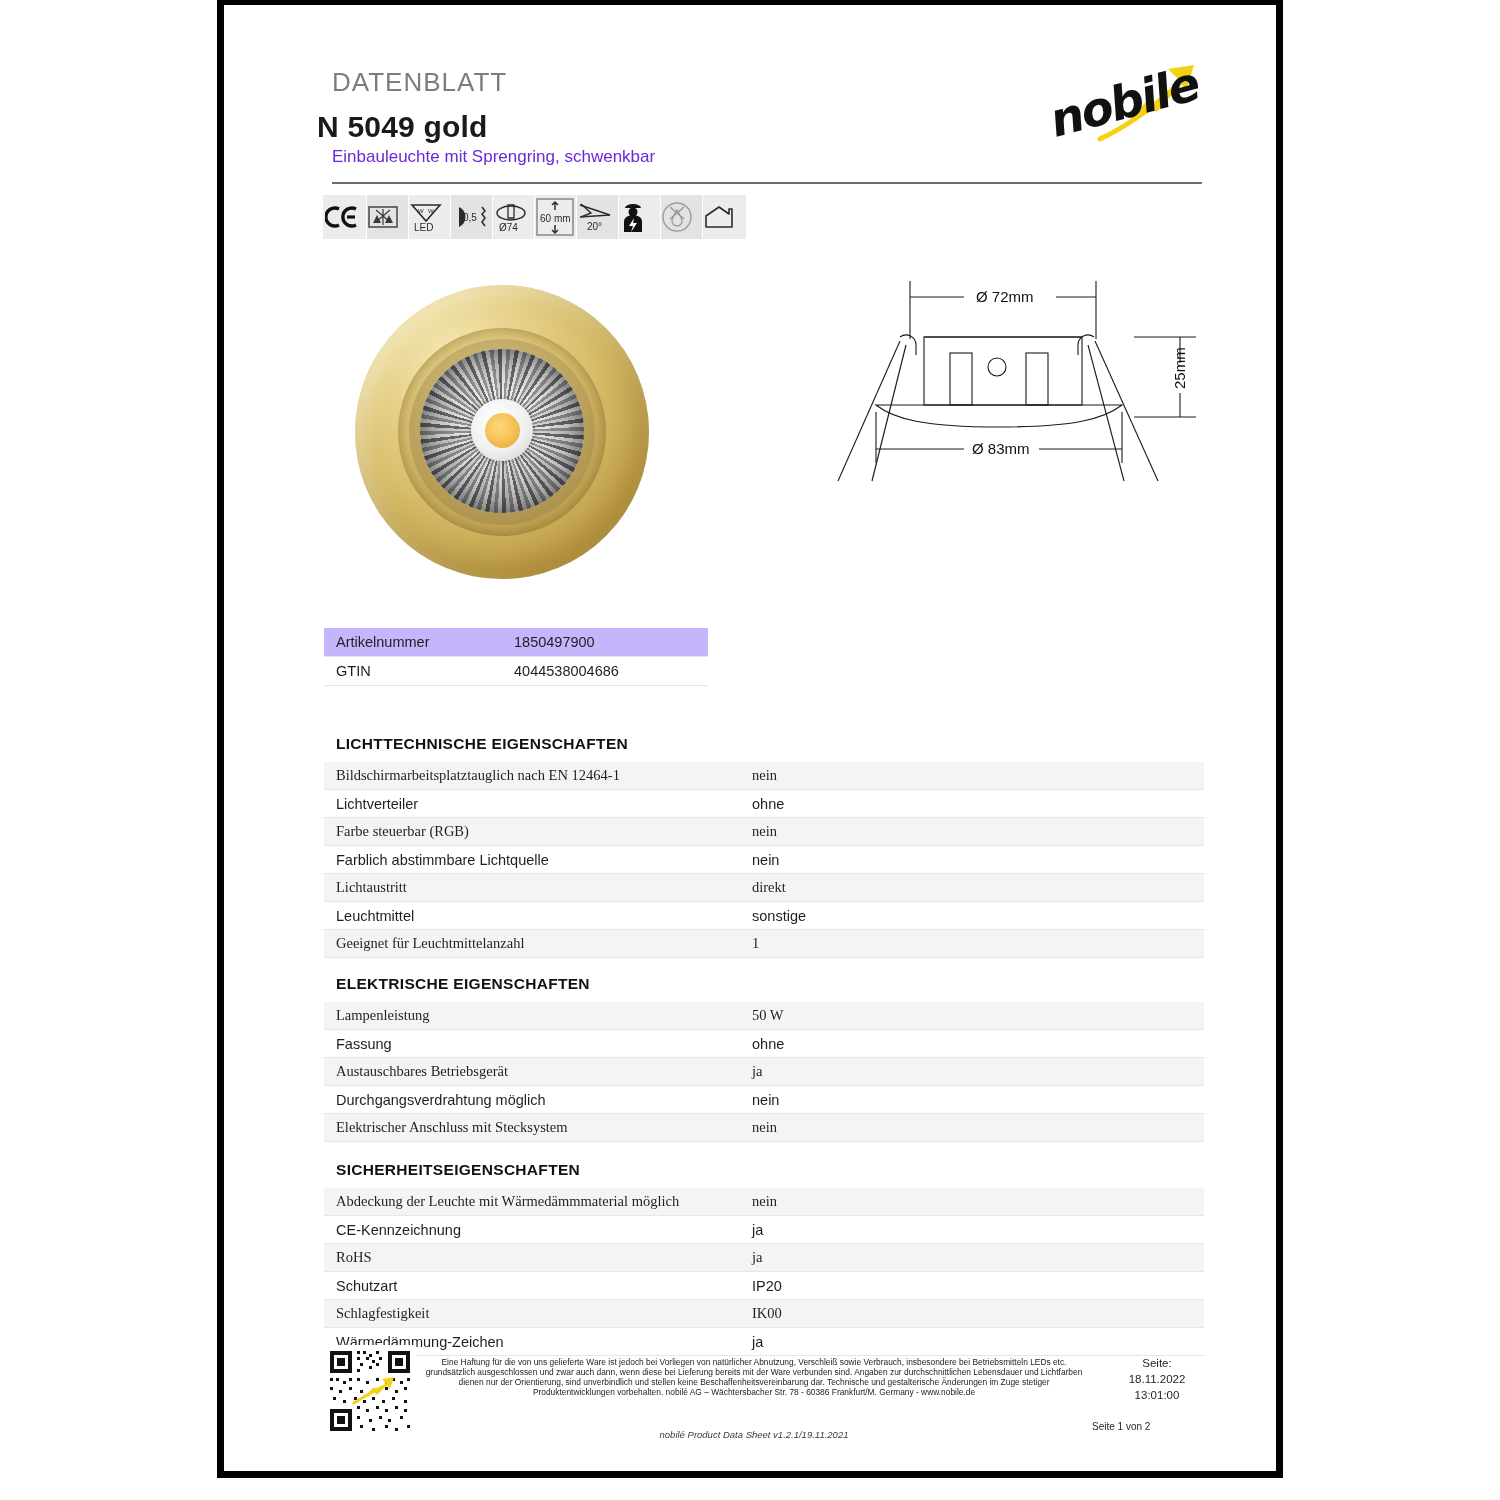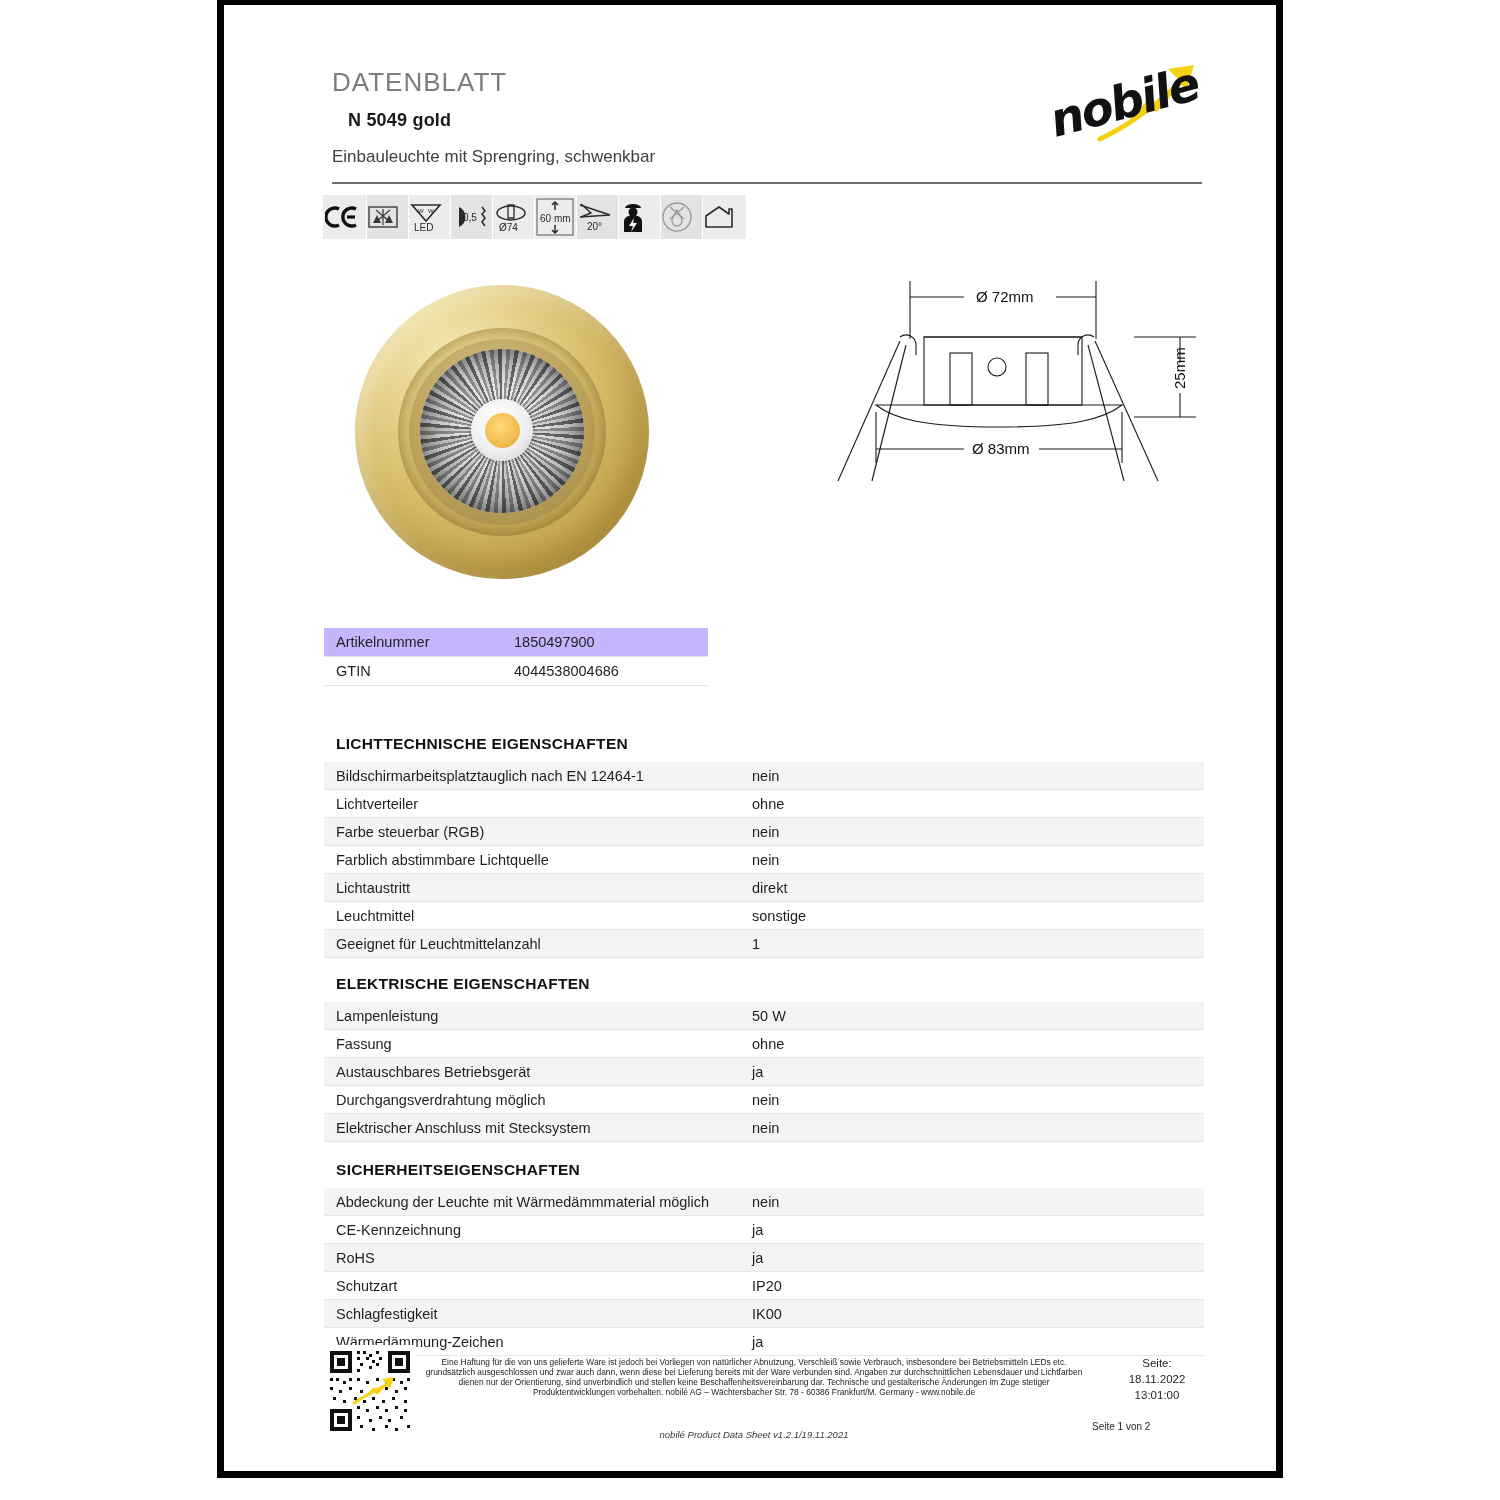--- a/index.html
+++ b/index.html
@@ -41,33 +41,33 @@
     position: absolute;
     left: 108px;
     top: 62px;
     font-size: 26px;
     letter-spacing: 1.0px;
     color: #7d7d7d;
     font-weight: 400;
   }
   .doc-title {
     position: absolute;
-    left: 124px;
+    left: 93px;
     top: 105px;
-    font-size: 18px;
+    font-size: 30px;
     font-weight: bold;
     color: #1a1a1a;
     letter-spacing: 0.2px;
   }
   .doc-subtitle {
     position: absolute;
     left: 108px;
     top: 142px;
     font-size: 17px;
-    color: #404040;
+    color: #6d28d9;
     font-weight: 400;
   }
   .header-rule {
     position: absolute;
     left: 108px;
     top: 177px;
     width: 870px;
     height: 2px;
     background: #6e6e6e;
   }
@@ -227,21 +227,21 @@
     margin-bottom: 9px;
   }
   .spec-row {
     display: flex;
     height: 27px;
     align-items: center;
     font-size: 14.5px;
     color: #1f1f1f;
     border-bottom: 1px solid #e6e6e6;
   }
-  .spec-row.shade { background: #f4f4f4; }
+  .spec-row.shade { background: #f4f4f4; font-family: Liberation Serif, serif; }
   .spec-key { width: 428px; padding-left: 12px; box-sizing: border-box; }
   .spec-val { flex: 1; }
 
   
   .footer-qr { position: absolute; left: 100px; top: 1340px; width: 92px; height: 92px; }
   .footer-disclaimer {
     position: absolute;
     left: 200px;
     top: 1352px;
     width: 660px;

